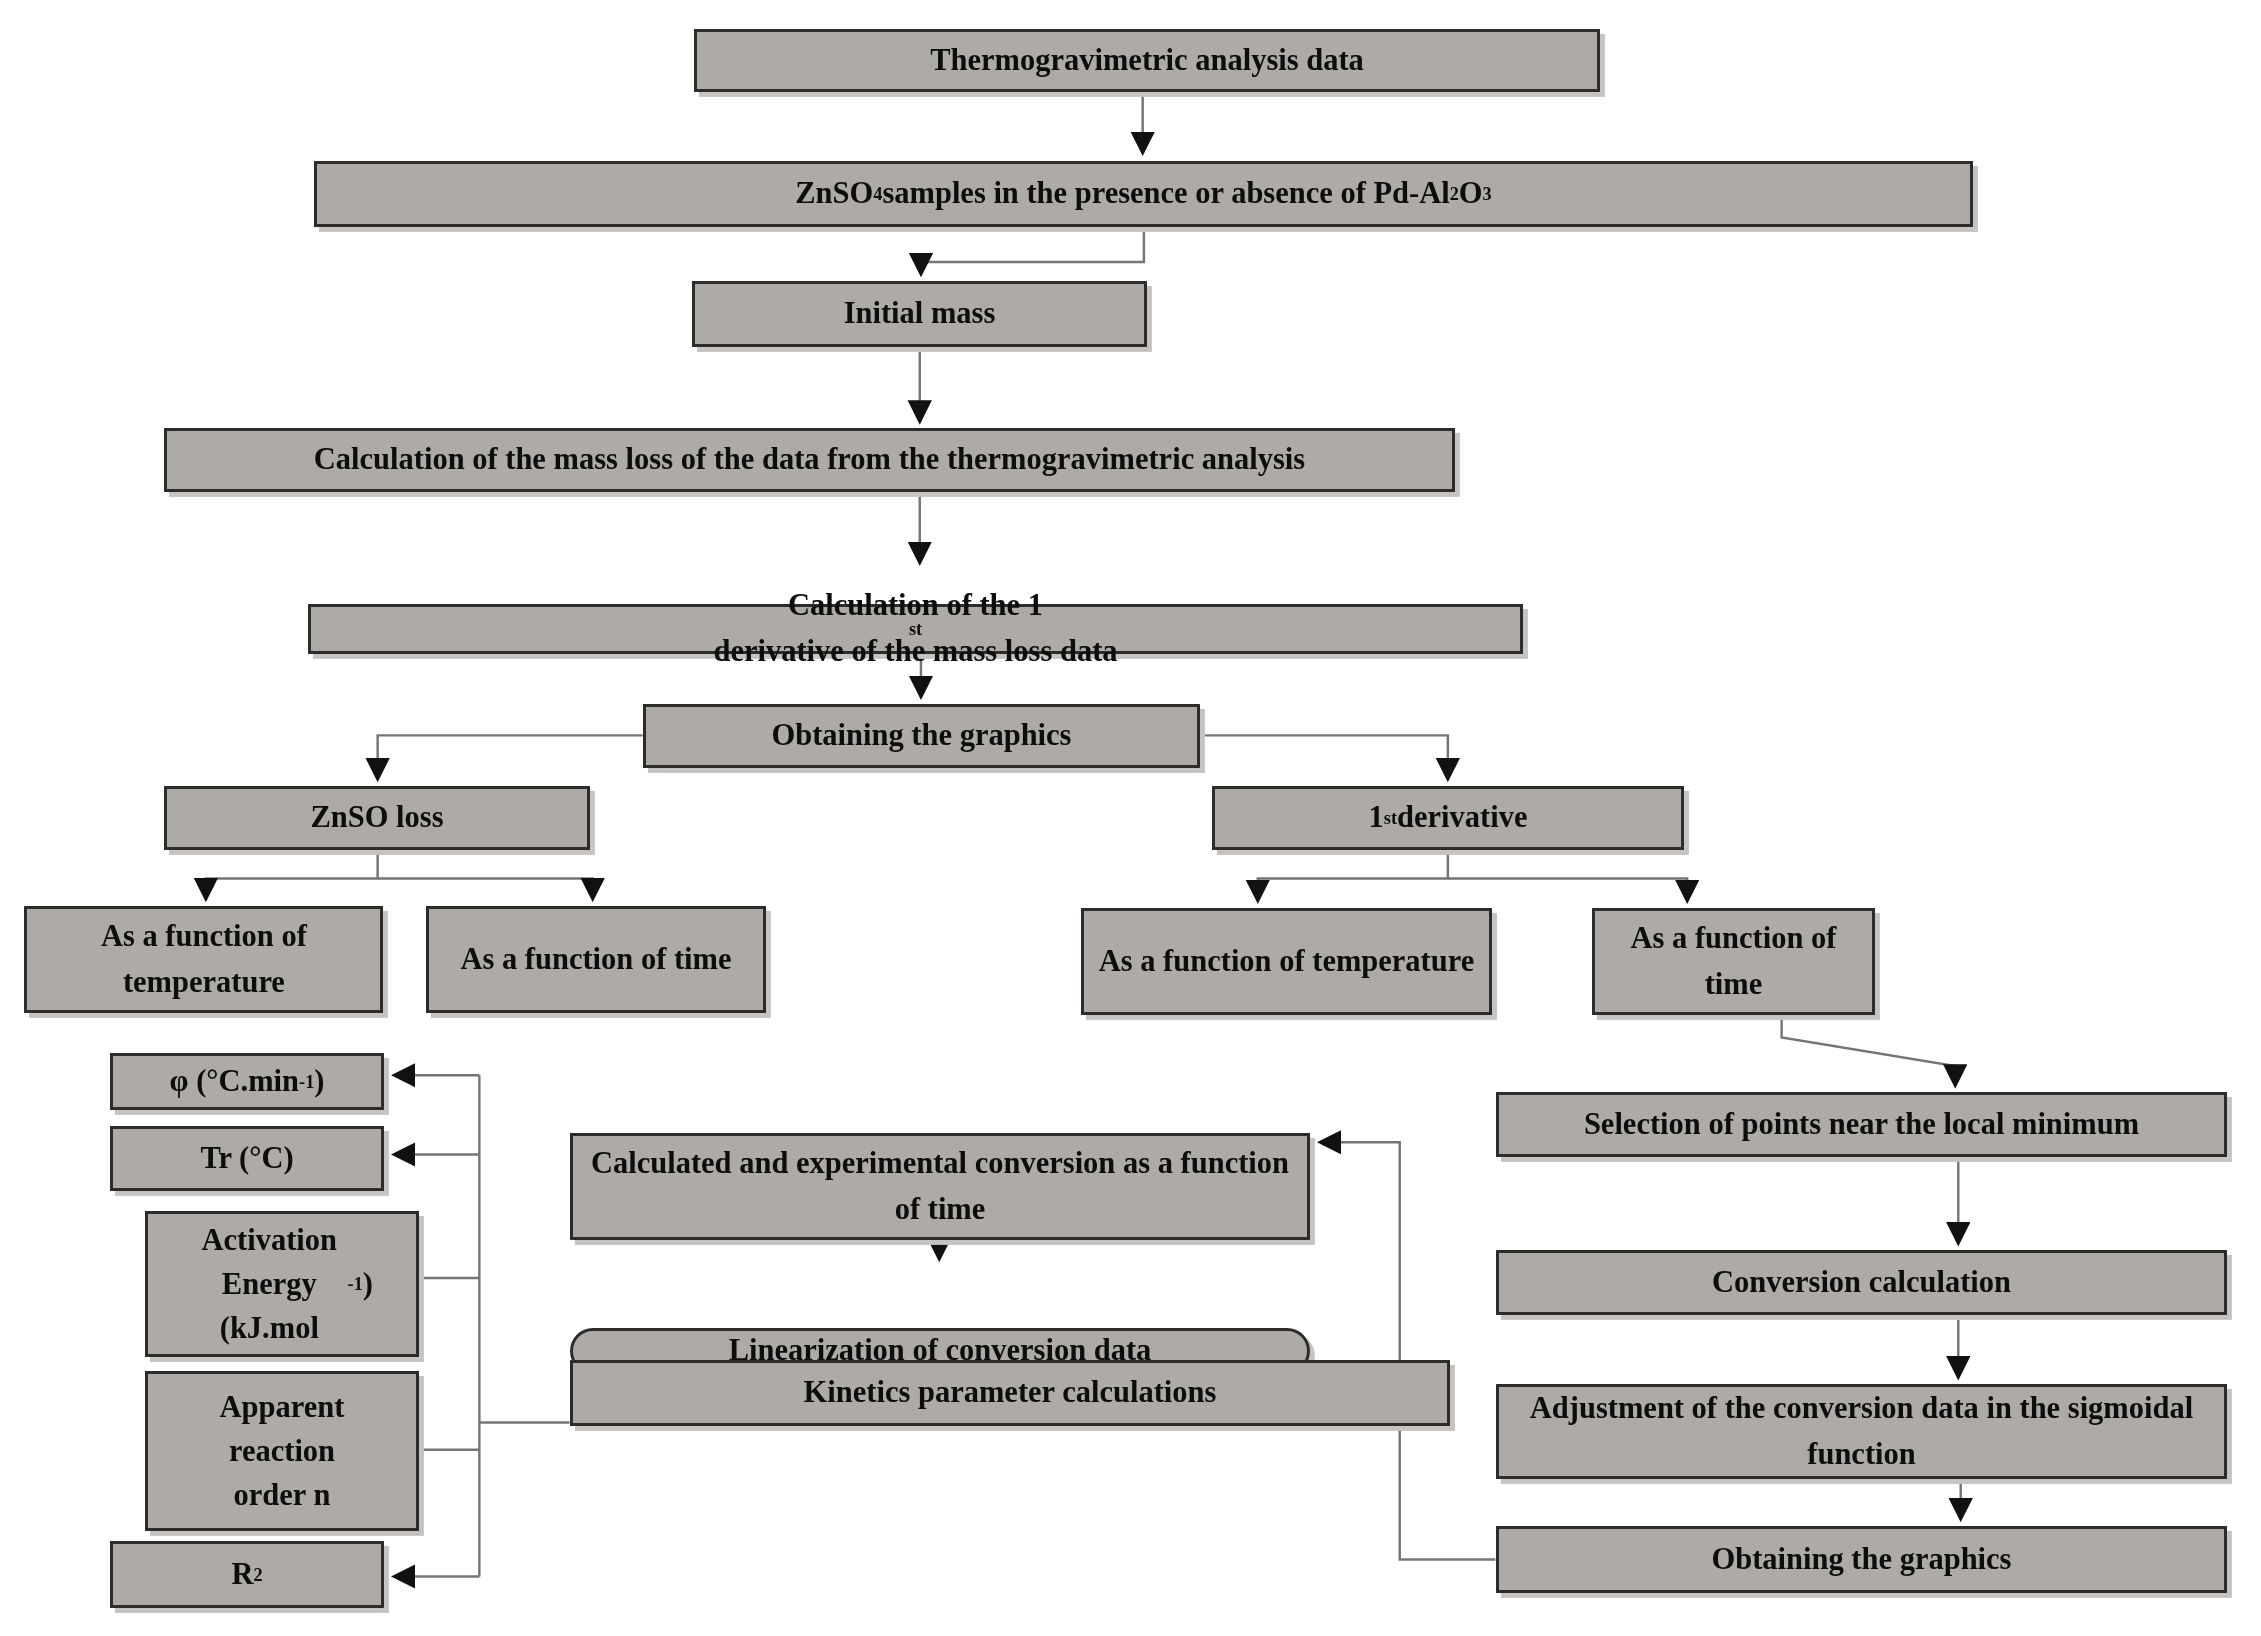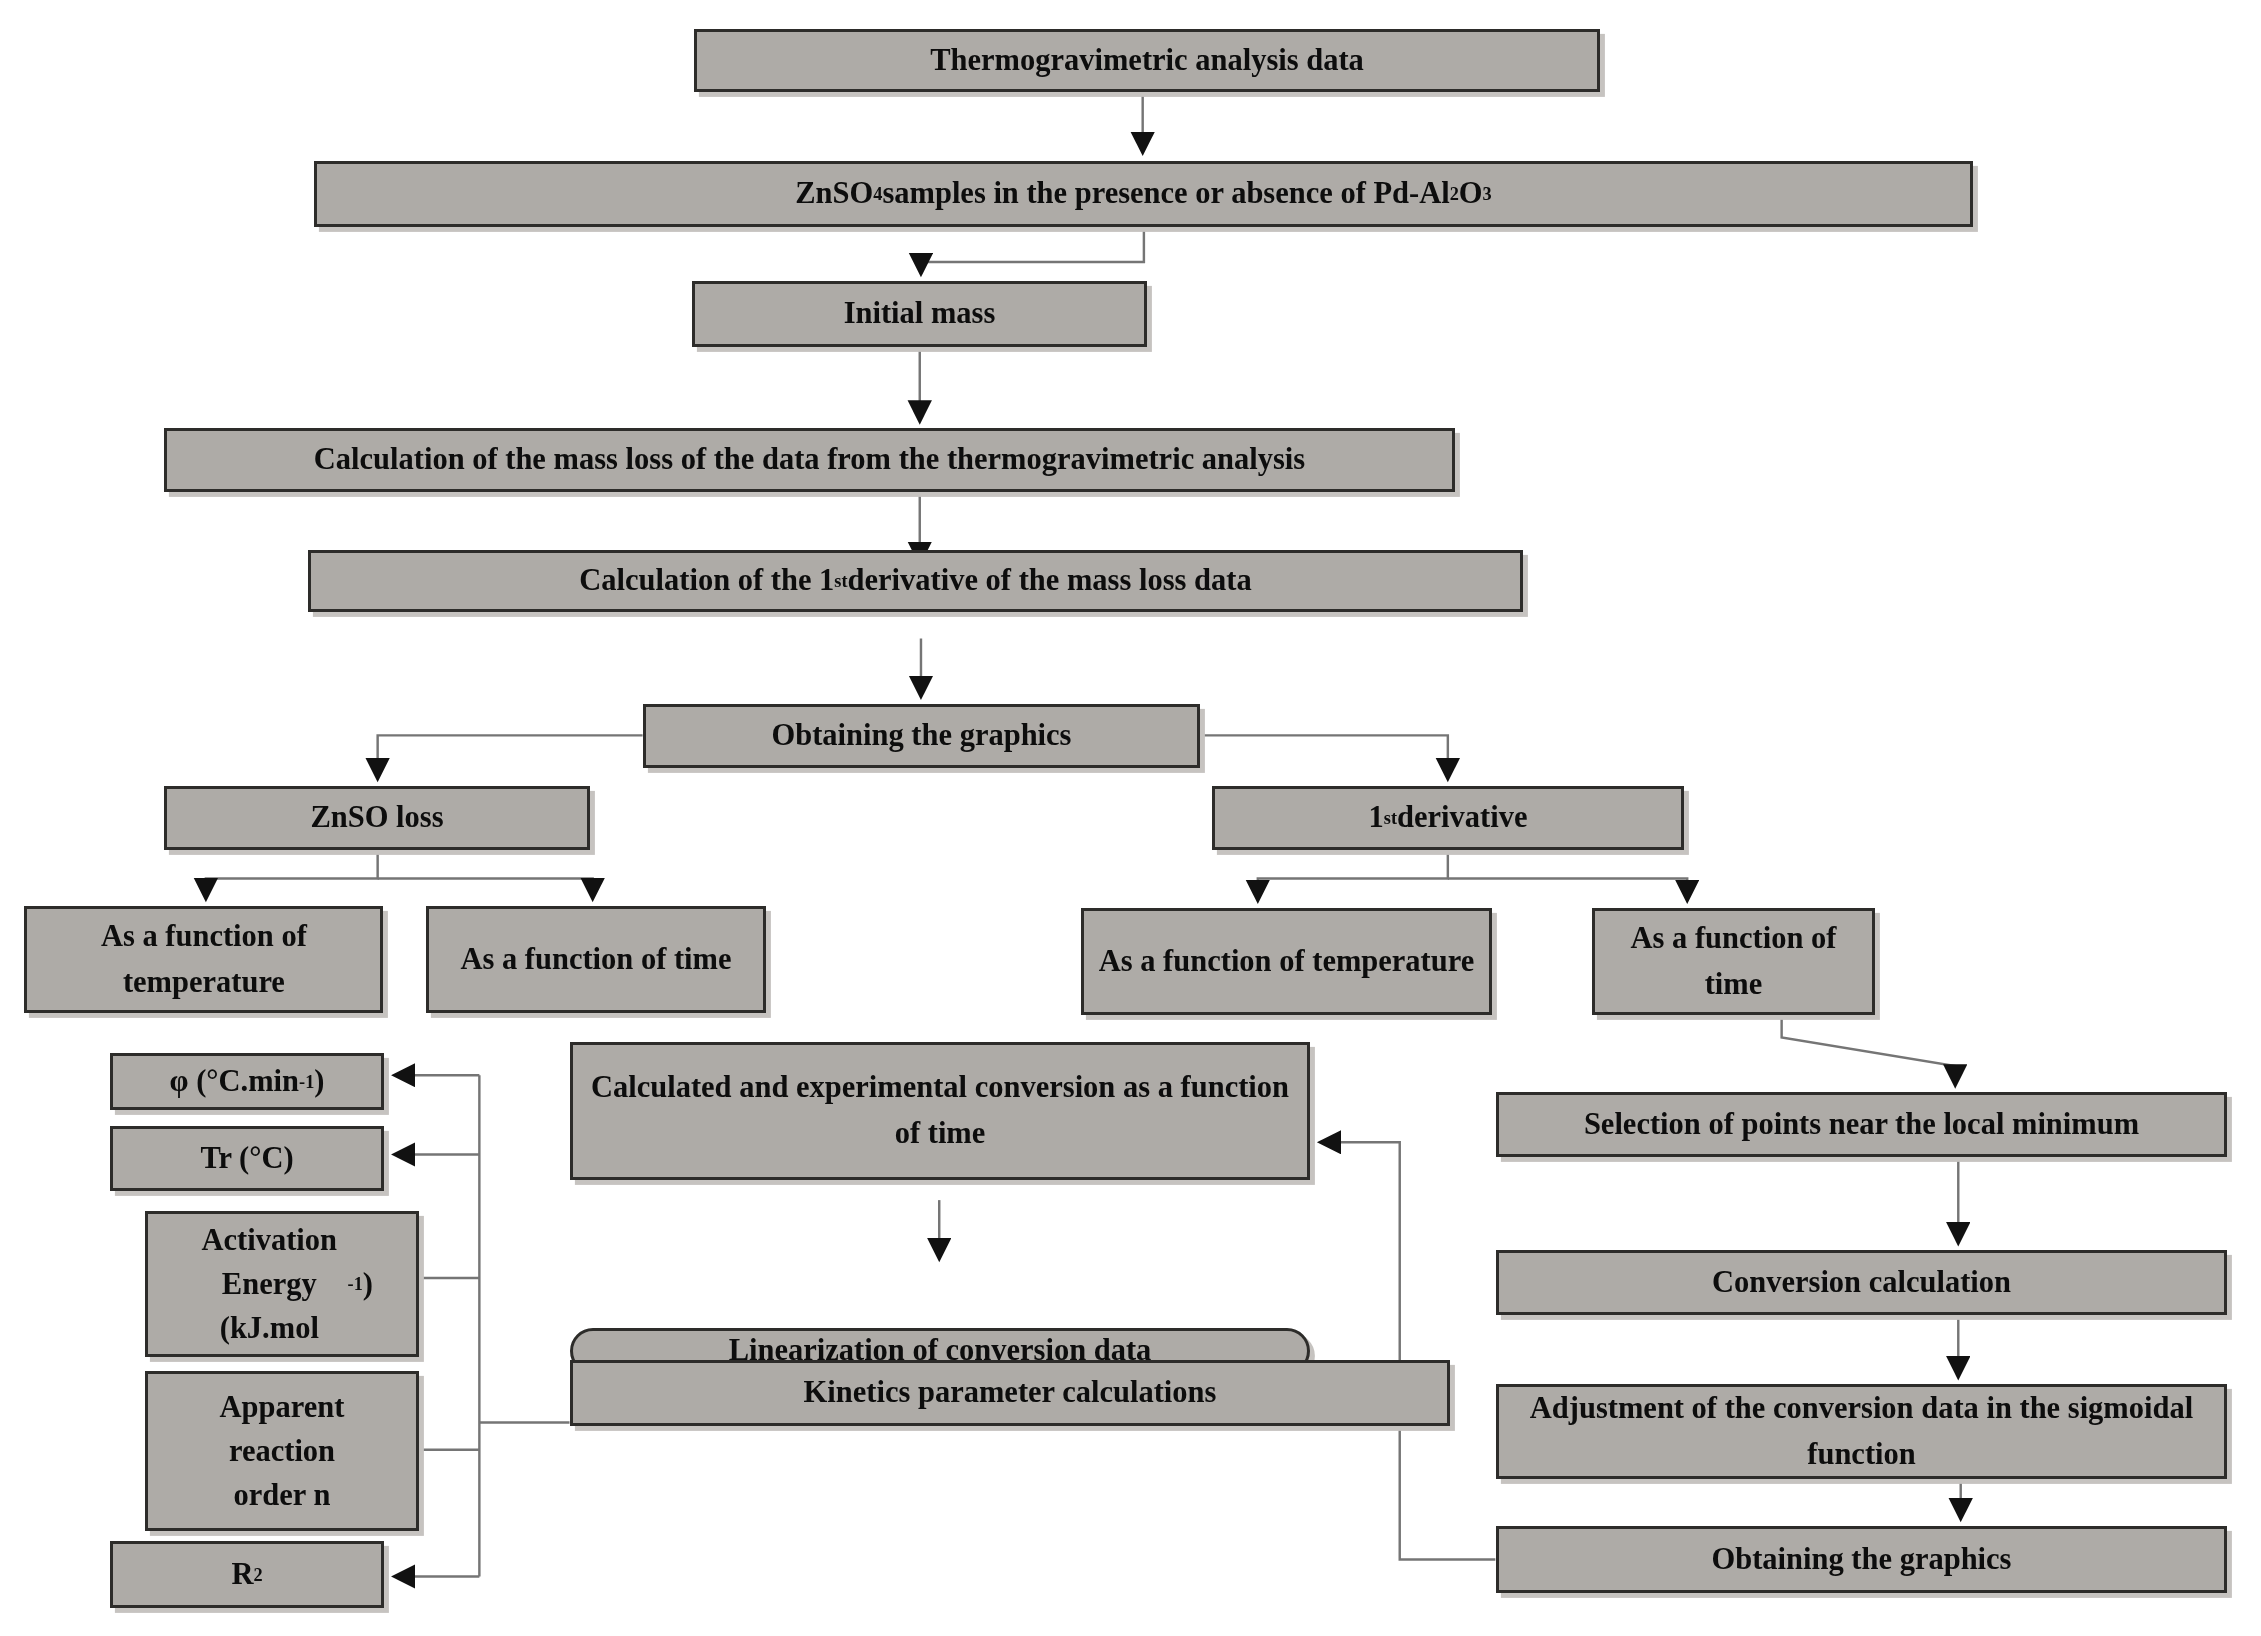--- a/index.html
+++ b/index.html
@@ -23,34 +23,34 @@
     padding:0 4px;
   }
   .node sup{font-size:0.6em;line-height:0;}
   .node sub{font-size:0.6em;line-height:0;}
   .tall{line-height:1.45;padding:0 43px;margin-left:35px;}
   
   #b1{left:694px;top:29px;width:906px;height:63px;}
   #b2{left:314px;top:161px;width:1659px;height:66px;}
   #b3{left:692px;top:281px;width:455px;height:66px;}
   #b4{left:164px;top:428px;width:1291px;height:64px;}
-  #b5{left:308px;top:550px;width:1215px;height:62px;}
+  #b5{left:308px;top:604px;width:1215px;height:50px;flex-direction:column;}
   #b6{left:643px;top:704px;width:557px;height:64px;}
   #massloss{left:164px;top:786px;width:426px;height:64px;}
   #deriv1{left:1212px;top:786px;width:472px;height:64px;}
   #l_temp{left:24.4px;top:906px;width:359px;height:107px;}
   #l_time{left:426px;top:906px;width:340px;height:107px;}
   #r_temp{left:1081px;top:908px;width:411px;height:107px;}
   #r_time{left:1592px;top:908px;width:283px;height:107px;}
   #phi{left:110px;top:1053px;width:274px;height:57px;}
   #tr{left:110px;top:1126px;width:274px;height:65px;}
   #ae{left:110px;top:1211px;width:274px;height:146px;}
   #arn{left:110px;top:1371px;width:274px;height:160px;}
   #r2{left:110px;top:1541px;width:274px;height:67px;}
-  #calc_conv{left:570px;top:1042px;width:740px;height:138px;}
+  #calc_conv{left:570px;top:1133px;width:740px;height:107px;}
   #linear{left:570px;top:1328px;width:740px;height:46px;border-radius:24px;}
   #kinetics{left:570px;top:1360px;width:880px;height:66px;}
   #selection{left:1496px;top:1092px;width:731px;height:65px;}
   #conv_calc{left:1496px;top:1250px;width:731px;height:65px;}
   #adjustment{left:1496px;top:1384px;width:731px;height:95px;}
   #obtain_br{left:1496px;top:1526px;width:731px;height:67px;}
 </style>
 </head>
 <body>
 

